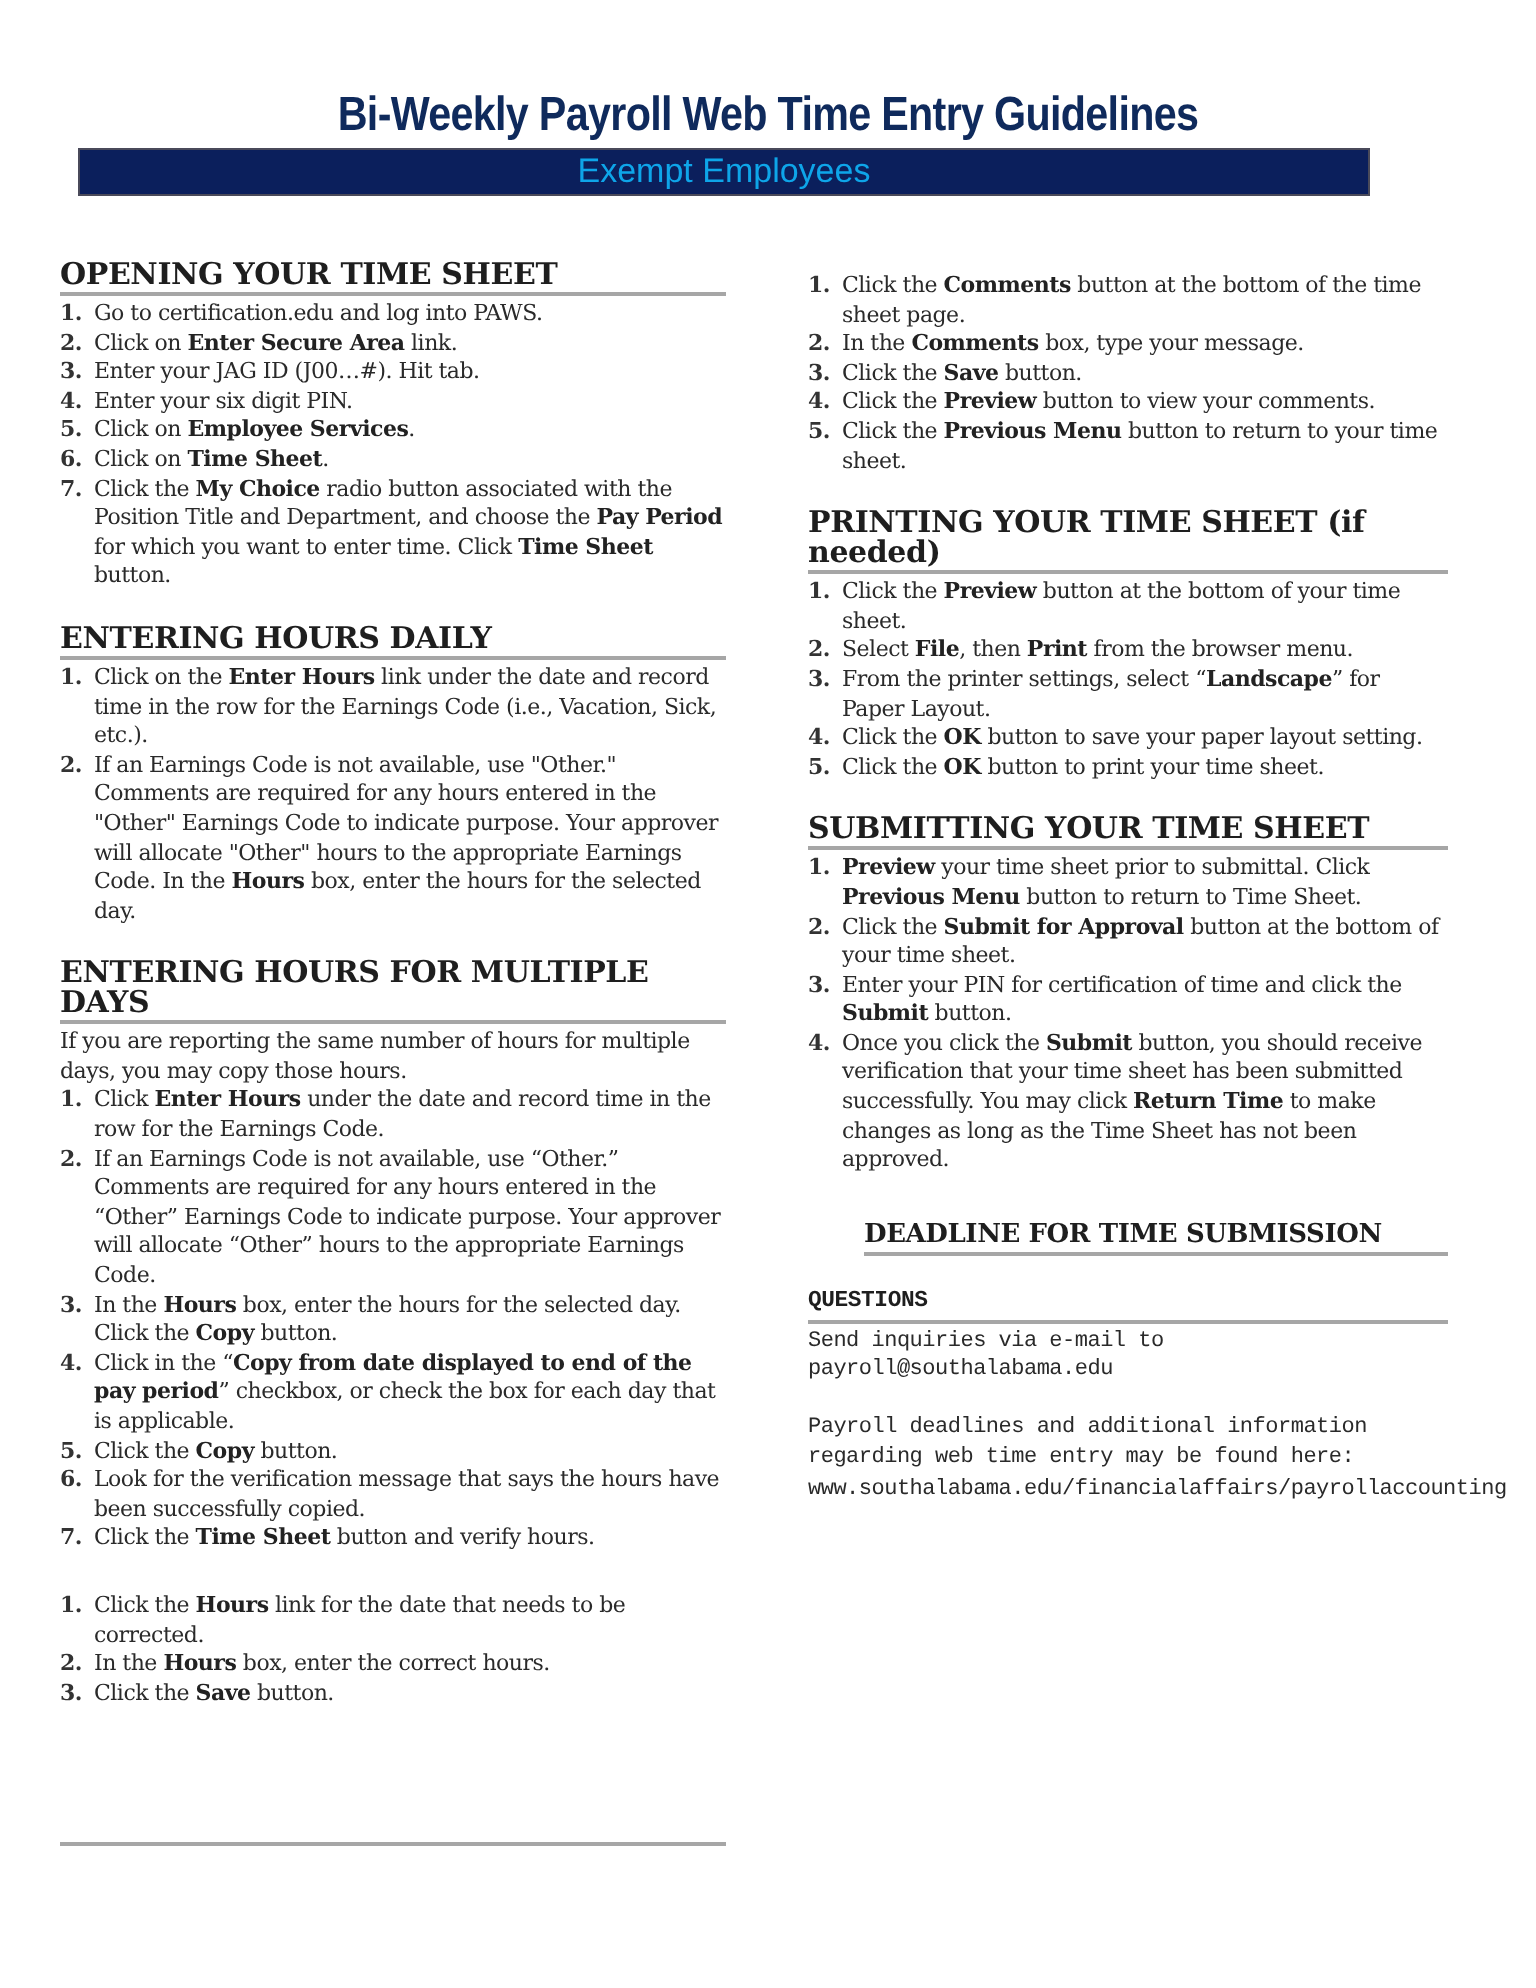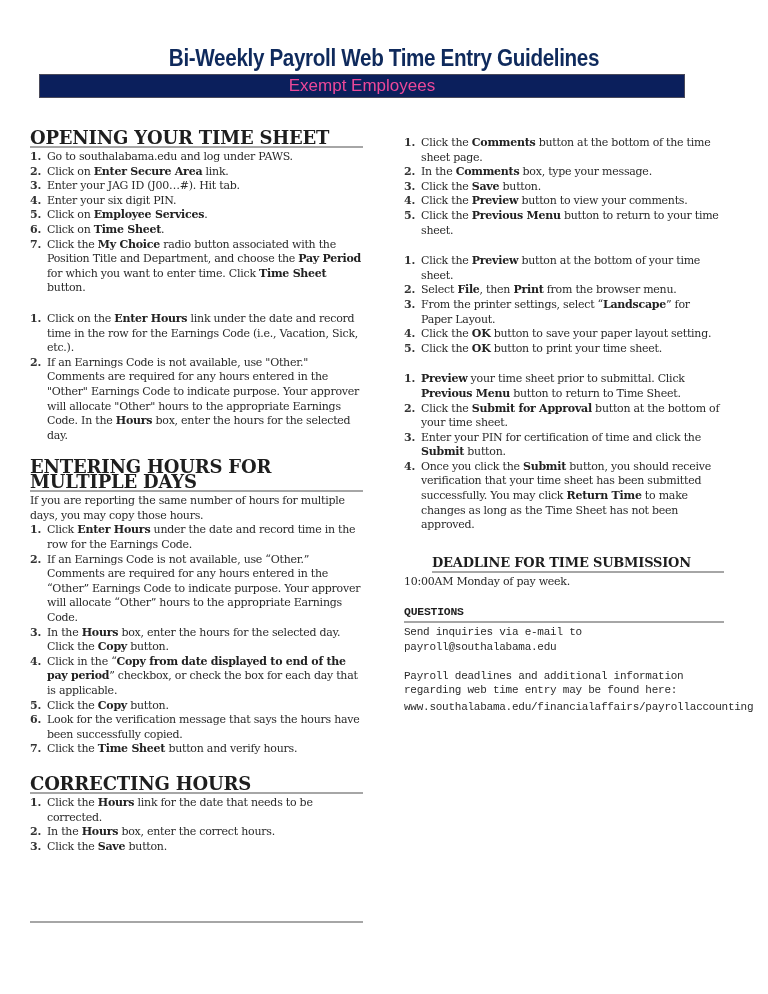--- a/index.html
+++ b/index.html
@@ -3,27 +3,27 @@
   <meta charset="utf-8">
   <style>
     html, body { margin: 0; padding: 0; background: #ffffff; }
     body { width: 768px; height: 994px; position: relative; overflow: hidden;
            font-family: "DejaVu Serif", "Liberation Serif", serif; color: #2a2a2a; }
     .title { position: absolute; top: 44px; left: 0; width: 768px; text-align: center;
              font-family: "Liberation Sans", sans-serif; font-weight: bold; font-size: 24px;
              color: #0f2a5c; letter-spacing: -0.4px; transform: scaleX(0.86); transform-origin: center; }
     .banner { position: absolute; top: 74px; left: 39px; width: 646px; height: 24px;
               background: #0b1f5c; border: 1px solid #4a4a5a; box-sizing: border-box;
-              color: #ec4899; text-align: center; font-family: "Liberation Sans", sans-serif;
+              color: #0ea5e9; text-align: center; font-family: "Liberation Sans", sans-serif;
               font-size: 17px; line-height: 22px; }
     .col { position: absolute; top: 130px; }
     .col.left { left: 30px; width: 333px; }
     .col.right { left: 404px; width: 320px; }
     .section { margin-bottom: 16px; }
-    .section h2 { margin: 0; font-size: 18px; font-weight: bold; color: #1e1e1e;
+    .section h2 { margin: 0; font-size: 15px; font-weight: bold; color: #1e1e1e;
                   border-bottom: 2px solid #a6a6a6; padding-bottom: 1px; line-height: 15px;
                   letter-spacing: -0.2px; }
     .section p { margin: 2px 0 0 0; font-size: 11px; line-height: 14.6px; letter-spacing: -0.25px; }
     ol { margin: 2px 0 0 0; padding: 0; list-style: none; }
     ol li { position: relative; padding-left: 17px; font-size: 11px; line-height: 14.6px;
             letter-spacing: -0.25px; }
     ol li .num { position: absolute; left: 0; top: 0; font-weight: bold; color: #333; }
     b { font-weight: bold; color: #222; }
     .spacer-sm { height: 12px; }
     .url { font-size: 9.4px; letter-spacing: -0.3px; margin-top: 1px; }
@@ -33,50 +33,50 @@
 </head>
 <body>
 
 <div class="title">Bi-Weekly Payroll Web Time Entry Guidelines</div>
 <div class="banner">Exempt Employees</div>
 
 <div class="col left">
   <div class="section">
     <h2>OPENING YOUR TIME SHEET</h2>
     <ol>
-        <li><span class="num">1.</span><span>Go to southalabama.edu and log under PAWS.</span></li>
+        <li><span class="num">1.</span><span>Go to certification.edu and log into PAWS.</span></li>
         <li><span class="num">2.</span><span>Click on </span><b>Enter Secure Area</b><span> link.</span></li>
         <li><span class="num">3.</span><span>Enter your JAG ID (J00…#).  Hit tab.</span></li>
         <li><span class="num">4.</span><span>Enter your six digit PIN.</span></li>
         <li><span class="num">5.</span><span>Click on </span><b>Employee Services</b><span>.</span></li>
         <li><span class="num">6.</span><span>Click on </span><b>Time Sheet</b><span>.</span></li>
         <li><span class="num">7.</span><span>Click the </span><b>My Choice</b><span> radio button associated with the Position Title and Department, and choose the </span><b>Pay Period</b><span> for which you want to enter time.  Click </span><b>Time Sheet</b><span> button.</span></li>
       </ol>
   </div>
   <div class="section" style="margin-top:14px;">
+    <h2>ENTERING HOURS DAILY</h2>
     <ol>
         <li><span class="num">1.</span><span>Click on the </span><b>Enter Hours</b><span> link under the date and record time in the row for the Earnings Code (i.e., Vacation, Sick, etc.).</span></li>
         <li><span class="num">2.</span><span>If an Earnings Code is not available, use "Other." Comments are required for any hours entered in the "Other" Earnings Code to indicate purpose.  Your approver will allocate "Other" hours to the appropriate Earnings Code. In the </span><b>Hours</b><span> box, enter the hours for the selected day.</span></li>
       </ol>
   </div>
   <div class="section" style="margin-top:14px;">
     <h2>ENTERING HOURS FOR MULTIPLE DAYS</h2>
     <p>If you are reporting the same number of hours for multiple days, you may copy those hours.</p>
     <ol style="margin-top:0;">
         <li><span class="num">1.</span><span>Click </span><b>Enter Hours</b><span> under the date and record time in the row for the Earnings Code.</span></li>
         <li><span class="num">2.</span><span>If an Earnings Code is not available, use “Other.” Comments are required for any hours entered in the “Other” Earnings Code to indicate purpose.  Your approver will allocate “Other” hours to the appropriate Earnings Code.</span></li>
         <li><span class="num">3.</span><span>In the </span><b>Hours</b><span> box, enter the hours for the selected day. Click the </span><b>Copy</b><span> button.</span></li>
         <li><span class="num">4.</span><span>Click in the “</span><b>Copy from date displayed to end of the pay period</b><span>” checkbox, or check the box for each day that is applicable.</span></li>
         <li><span class="num">5.</span><span>Click the </span><b>Copy</b><span> button.</span></li>
         <li><span class="num">6.</span><span>Look for the verification message that says the hours have been successfully copied.</span></li>
         <li><span class="num">7.</span><span>Click the </span><b>Time Sheet</b><span> button and verify hours.</span></li>
       </ol>
   </div>
   <div class="section" style="margin-top:19px;">
-    <h2>CORRECTING HOURS</h2>
     <ol>
         <li><span class="num">1.</span><span>Click the </span><b>Hours</b><span> link for the date that needs to be corrected.</span></li>
         <li><span class="num">2.</span><span>In the </span><b>Hours</b><span> box, enter the correct hours.</span></li>
         <li><span class="num">3.</span><span>Click the </span><b>Save</b><span> button.</span></li>
       </ol>
   </div>
 </div>
 
 <div class="bottom-rule"></div>
 
@@ -84,39 +84,40 @@
   <div class="section">
     <ol>
         <li><span class="num">1.</span><span>Click the </span><b>Comments</b><span> button at the bottom of the time sheet page.</span></li>
         <li><span class="num">2.</span><span>In the </span><b>Comments</b><span> box, type your message.</span></li>
         <li><span class="num">3.</span><span>Click the </span><b>Save</b><span> button.</span></li>
         <li><span class="num">4.</span><span>Click the </span><b>Preview</b><span> button to view your comments.</span></li>
         <li><span class="num">5.</span><span>Click the </span><b>Previous Menu</b><span> button to return to your time sheet.</span></li>
       </ol>
   </div>
   <div class="section" style="margin-top:14px;">
+    <h2>PRINTING YOUR TIME SHEET (if needed)</h2>
     <ol>
         <li><span class="num">1.</span><span>Click the </span><b>Preview</b><span> button at the bottom of your time sheet.</span></li>
         <li><span class="num">2.</span><span>Select </span><b>File</b><span>, then </span><b>Print</b><span> from the browser menu.</span></li>
         <li><span class="num">3.</span><span>From the printer settings, select “</span><b>Landscape</b><span>” for Paper Layout.</span></li>
         <li><span class="num">4.</span><span>Click the </span><b>OK</b><span> button to save your paper layout setting.</span></li>
         <li><span class="num">5.</span><span>Click the </span><b>OK</b><span> button to print your time sheet.</span></li>
       </ol>
   </div>
   <div class="section" style="margin-top:14px;">
+    <h2>SUBMITTING YOUR TIME SHEET</h2>
     <ol>
         <li><span class="num">1.</span><b>Preview</b><span> your time sheet prior to submittal.  Click </span><b>Previous Menu</b><span> button to return to Time Sheet.</span></li>
         <li><span class="num">2.</span><span>Click the </span><b>Submit for Approval</b><span> button at the bottom of your time sheet.</span></li>
         <li><span class="num">3.</span><span>Enter your PIN for certification of time and click the </span><b>Submit</b><span> button.</span></li>
         <li><span class="num">4.</span><span>Once you click the </span><b>Submit</b><span> button, you should receive verification that your time sheet has been submitted successfully.  You may click </span><b>Return Time</b><span> to make changes as long as the Time Sheet has not been approved.</span></li>
       </ol>
   </div>
   <div class="section" style="margin-top:22px;">
     <h2 style="font-size:13px;margin-left:28px;">DEADLINE FOR TIME SUBMISSION</h2>
-    <p>10:00AM Monday of pay week.</p>
   </div>
   <div class="section" style="margin-top:16px;font-family:Liberation Mono, monospace;">
     <h2 style="font-size:11.4px;">QUESTIONS</h2>
     <p>Send inquiries via e-mail to payroll@southalabama.edu</p>
     <div class="spacer-sm"></div>
     <p>Payroll deadlines and additional information regarding web time entry may be found here:</p>
     <p class="url">www.southalabama.edu/financialaffairs/payrollaccounting</p>
   </div>
 </div>
 

